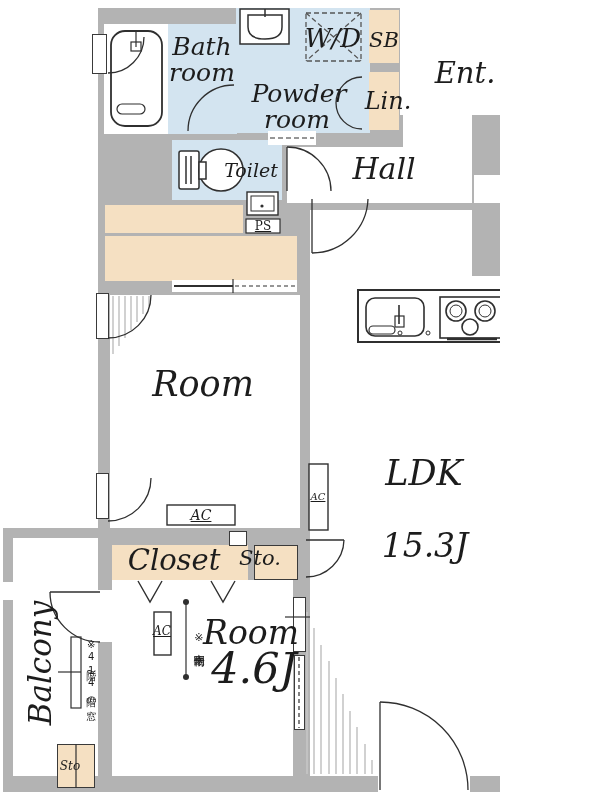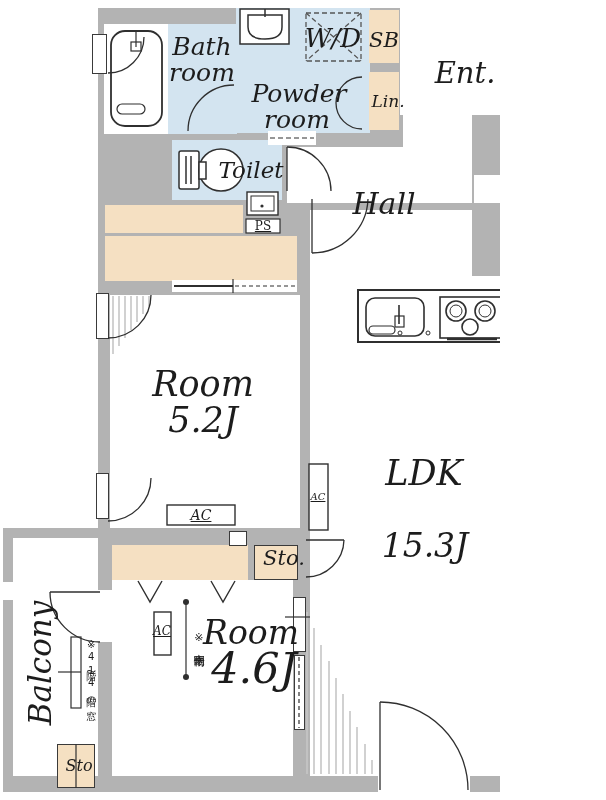--- a/index.html
+++ b/index.html
@@ -208,35 +208,35 @@
       <polyline points="211,581 223,602 235,581"></polyline>
     </g>
   </svg>
 
   <div class="lbl" style="left:202px;top:46px;font-size:25px;">Bath</div>
   <div class="lbl" style="left:202px;top:72px;font-size:25px;">room</div>
   <div class="lbl" style="left:299px;top:93px;font-size:25px;">Powder</div>
   <div class="lbl" style="left:297px;top:119px;font-size:25px;">room</div>
   <div class="lbl" style="left:333px;top:38px;font-size:26px;">W/D</div>
   <div class="lbl" style="left:384px;top:40px;font-size:21px;">SB</div>
-  <div class="lbl" style="left:388px;top:101px;font-size:17px;">Lin.</div>
+  <div class="lbl" style="left:388px;top:101px;font-size:24px;">Lin.</div>
   <div class="lbl" style="left:465px;top:73px;font-size:29px;">Ent.</div>
-  <div class="lbl" style="left:384px;top:169px;font-size:30px;margin-top:35px;">Hall</div>
-  <div class="lbl" style="left:251px;top:170px;font-size:23px;">Toilet</div>
+  <div class="lbl" style="left:384px;top:169px;font-size:30px;">Hall</div>
+  <div class="lbl" style="left:251px;top:170px;font-size:19px;">Toilet</div>
   <div class="lbl" style="left:572px;top:203px;font-size:24px;">MB</div>
   <div class="lbl up" style="left:263px;top:226px;font-size:12px;">PS</div>
   <div class="lbl" style="left:203px;top:384px;font-size:35px;">Room</div>
-  <div class="lbl" style="left:203px;top:420px;font-size:35px;">5.2J</div>
   <div class="lbl" style="left:424px;top:473px;font-size:35px;">LDK</div>
   <div class="lbl" style="left:425px;top:510px;font-size:33px;margin-top:35px;">15.3J</div>
   <div class="lbl" style="left:562px;top:316px;font-size:26px;">R</div>
-  <div class="lbl" style="left:284px;top:558px;font-size:21px;">Sto.</div>
+  <div class="lbl" style="left:174px;top:560px;font-size:29px;">Closet</div>
+  <div class="lbl" style="left:260px;top:558px;font-size:21px;">Sto.</div>
   <div class="lbl" style="left:251px;top:632px;font-size:33px;">Room</div>
   <div class="lbl" style="left:254px;top:668px;font-size:43px;">4.6J</div>
   <div class="lbl rot" style="left:40px;top:663px;font-size:31px;">Balcony</div>
-  <div class="lbl" style="left:79px;top:766px;font-size:16px;">Sto</div>
+  <div class="lbl" style="left:70px;top:766px;font-size:12px;">Sto</div>
   <div class="lbl up" style="left:201px;top:515px;font-size:14px;font-style:italic;">AC</div>
   <div class="lbl up" style="left:318px;top:497px;font-size:10px;font-style:italic;">AC</div>
   <div class="lbl up" style="left:162px;top:631px;font-size:12px;font-style:italic;">AC</div>
   <div class="vtext" style="left:198px;top:640px;font-size:11px;">※室内物干</div>
   <div class="vtext" style="left:91px;top:671px;font-size:10px;">※4階〜14階の窓</div>
 
 </div>
 
 </body></html>

